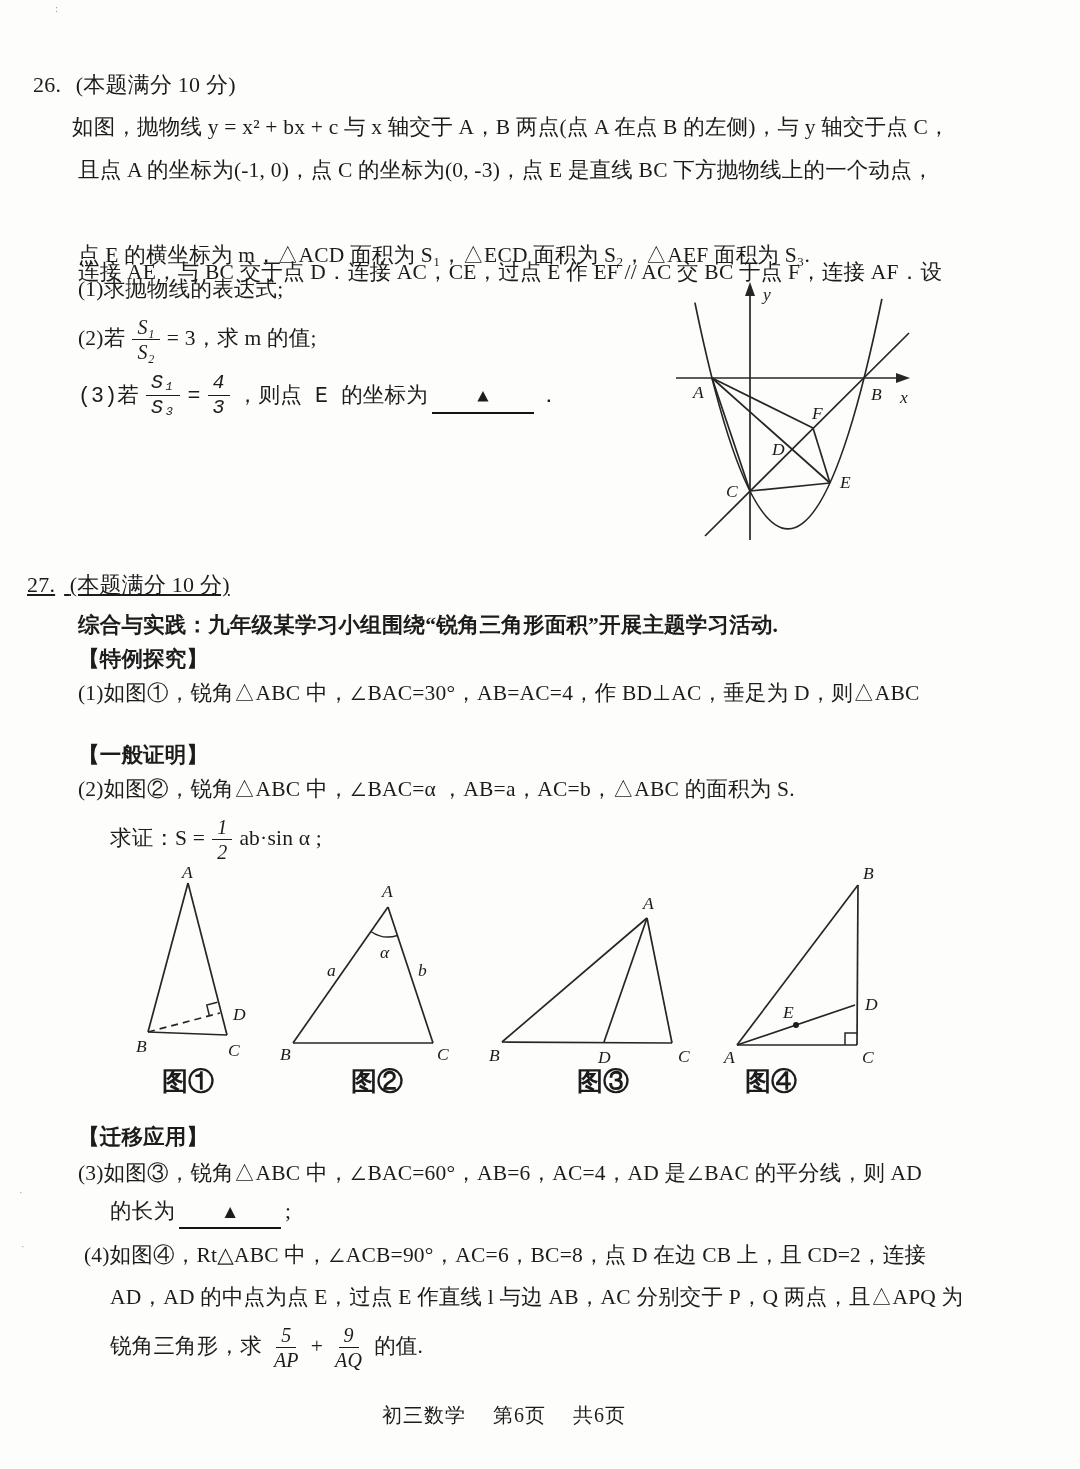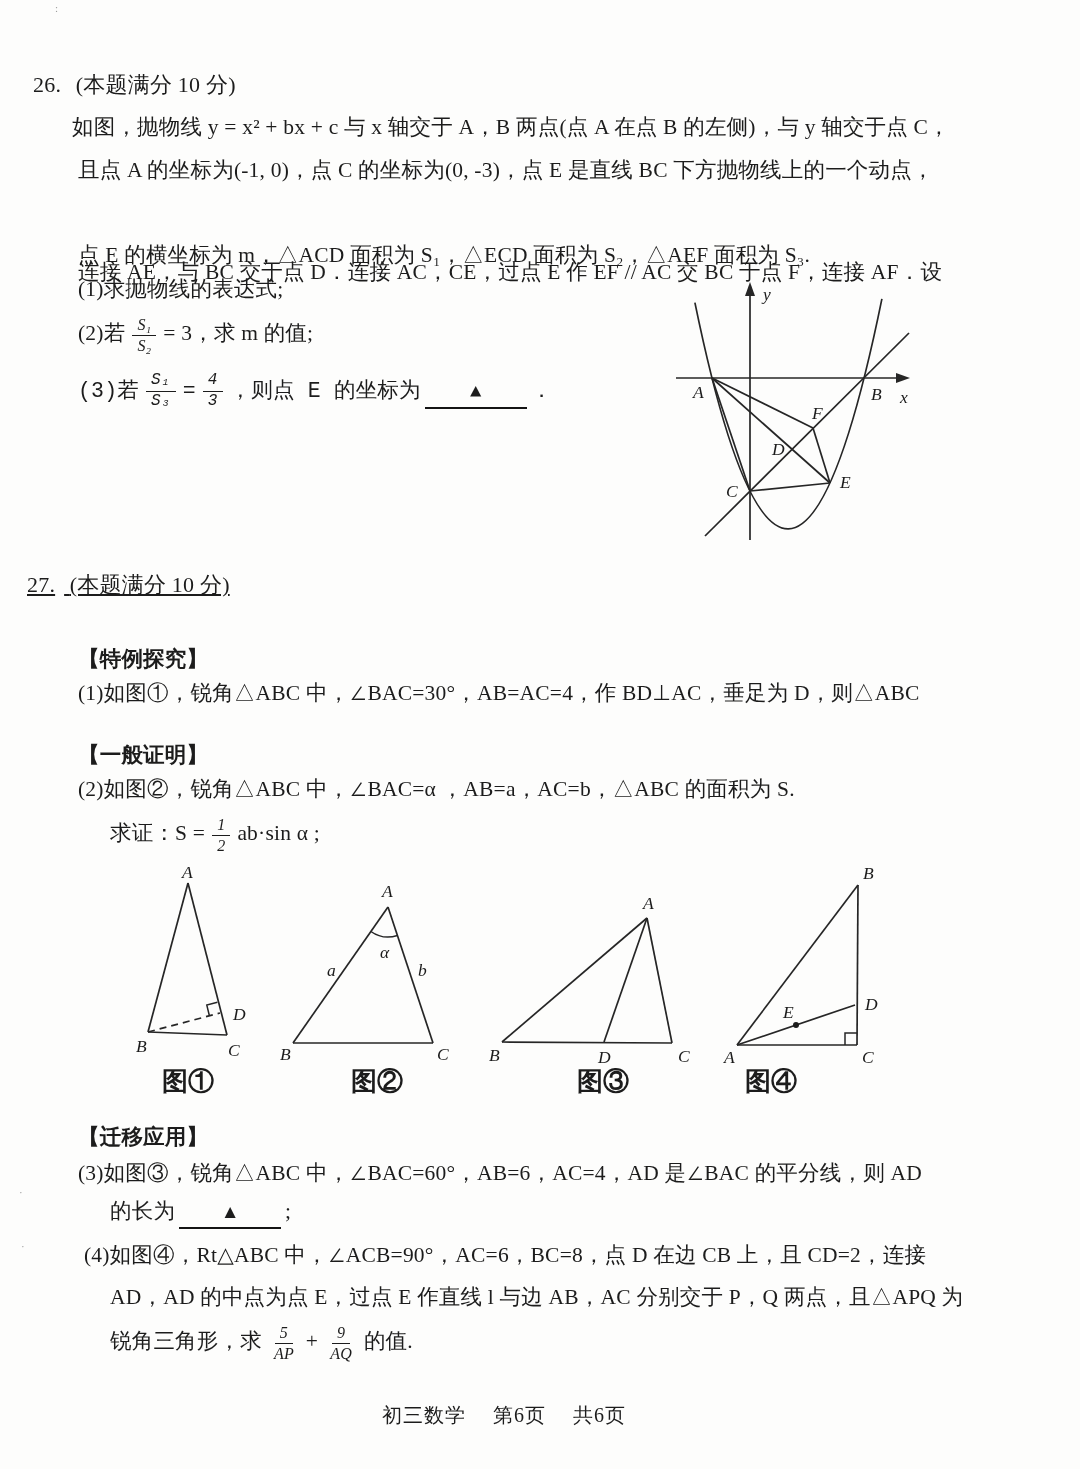--- a/index.html
+++ b/index.html
@@ -6,21 +6,21 @@
   .page {
     position:relative; width:1080px; height:1469px; background:#fdfdfc;
     font-family:"Liberation Serif", serif; color:#1c1c1c; overflow:hidden;
     margin:0 auto;
   }
   .line { position:absolute; font-size:21.5px; line-height:30px; white-space:nowrap; letter-spacing:0.2px; }
   .hdr  { font-size:22px; }
   .hdr .num { margin-right:9px; }
   .bold { font-weight:bold; }
   .frac { display:inline-flex; flex-direction:column; align-items:center; vertical-align:middle;
-          margin:0 7px; font-style:italic; font-size:16px; }
+          margin:0 7px; font-style:italic; font-size:20px; }
   .frac .num { padding:0 5px 1px 5px; border-bottom:1.6px solid #1c1c1c; line-height:1.12; text-align:center; }
   .frac .den { padding:1px 5px 0 5px; line-height:1.12; text-align:left; }
   .blank { display:inline-block; min-width:78px; text-align:center;
            border-bottom:2px solid #141414; padding:0 12px; margin:0 4px; }
   .blank .tri { font-size:19px; font-style:normal; letter-spacing:0; }
   .caption { position:absolute; font-size:26px; font-weight:600; text-align:center; }
   .footer { position:absolute; display:flex; gap:27px; font-size:20px; letter-spacing:1px; }
   .fig line, .fig path, .fig polyline { stroke:#262626; stroke-width:1.7; fill:none; }
   .fig .thin { stroke-width:1.5; }
   .fig polygon { fill:#262626; stroke:none; }
@@ -91,20 +91,21 @@
     <text x="124" y="183">D</text>
     <text x="192" y="216">E</text>
     <text x="164" y="147">F</text>
   </svg>
 
   <div class="line hdr" style="left:27px; top:570px;text-decoration:underline;">
     <span class="num">27.</span>
     <span>(本题满分 10 分)</span>
   </div>
 
+  <div class="line bold" style="left:78px; top:610px;">综合与实践：九年级某学习小组围绕“锐角三角形面积”开展主题学习活动.</div>
   <div class="line bold" style="left:78px; top:644px;">【特例探究】</div>
 
   <div class="line" style="left:78px; top:678px;">(1)如图①，锐角△ABC 中，∠BAC=30°，AB=AC=4，作 BD⊥AC，垂足为 D，则△ABC</div>
 
   <div class="line bold" style="left:78px; top:740px;">【一般证明】</div>
   <div class="line" style="left:78px; top:774px;">(2)如图②，锐角△ABC 中，∠BAC=α ，AB=a，AC=b，△ABC 的面积为 S.</div>
 
   <div class="line" style="left:110px; top:816px;">
     <span>求证：S =</span><span class="frac">
         <span class="num">1</span>

